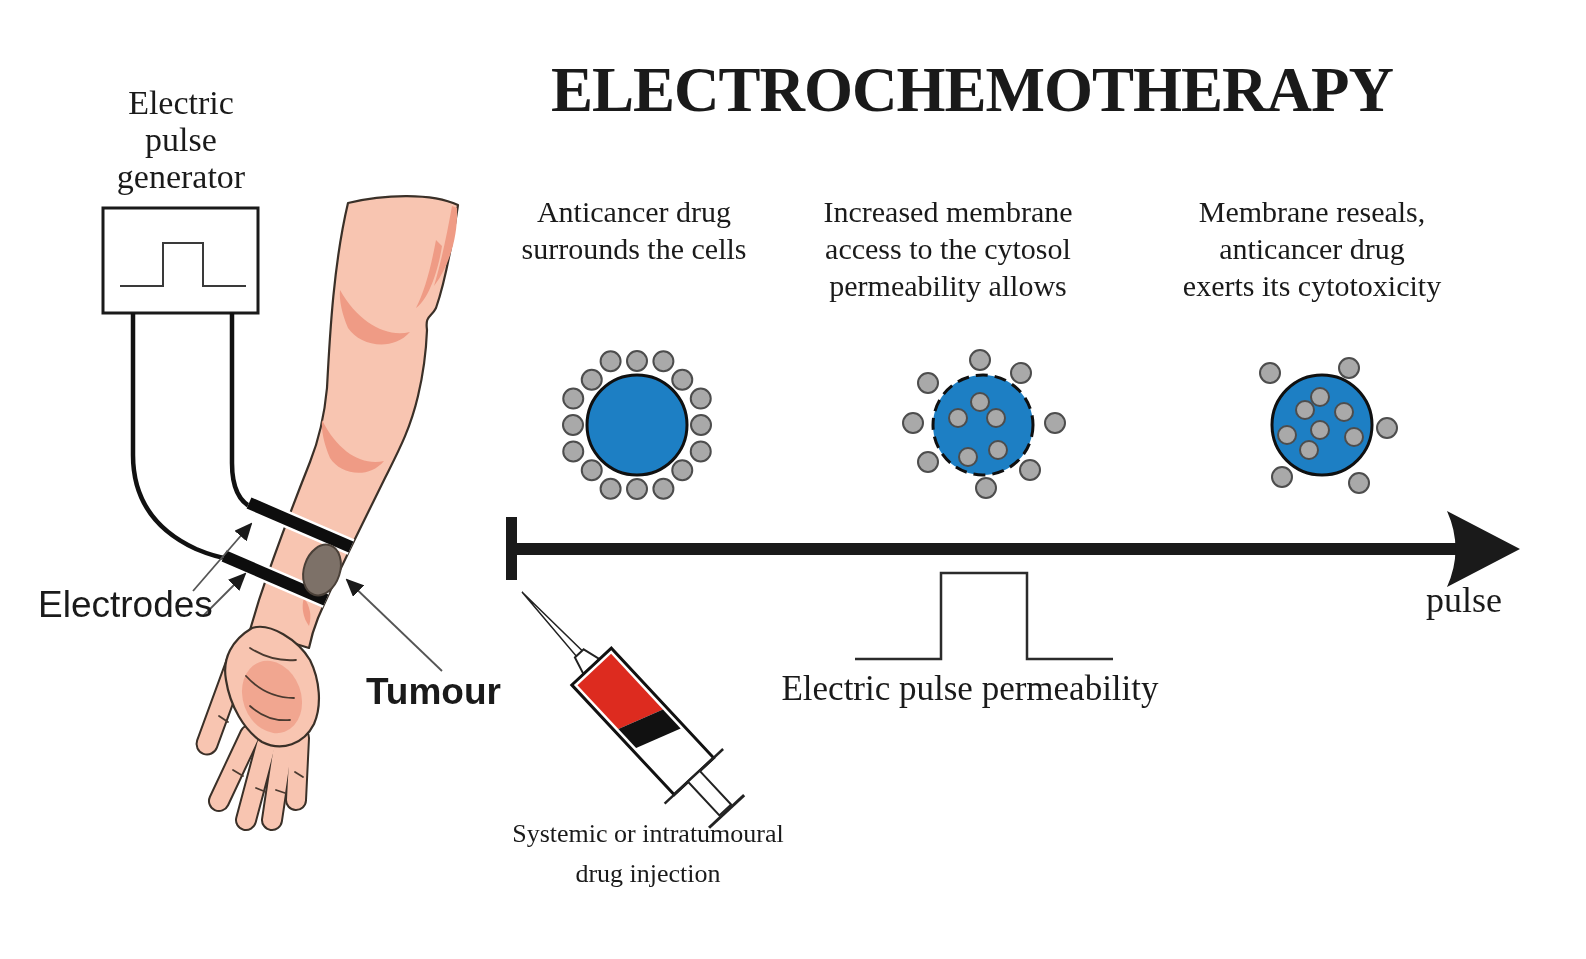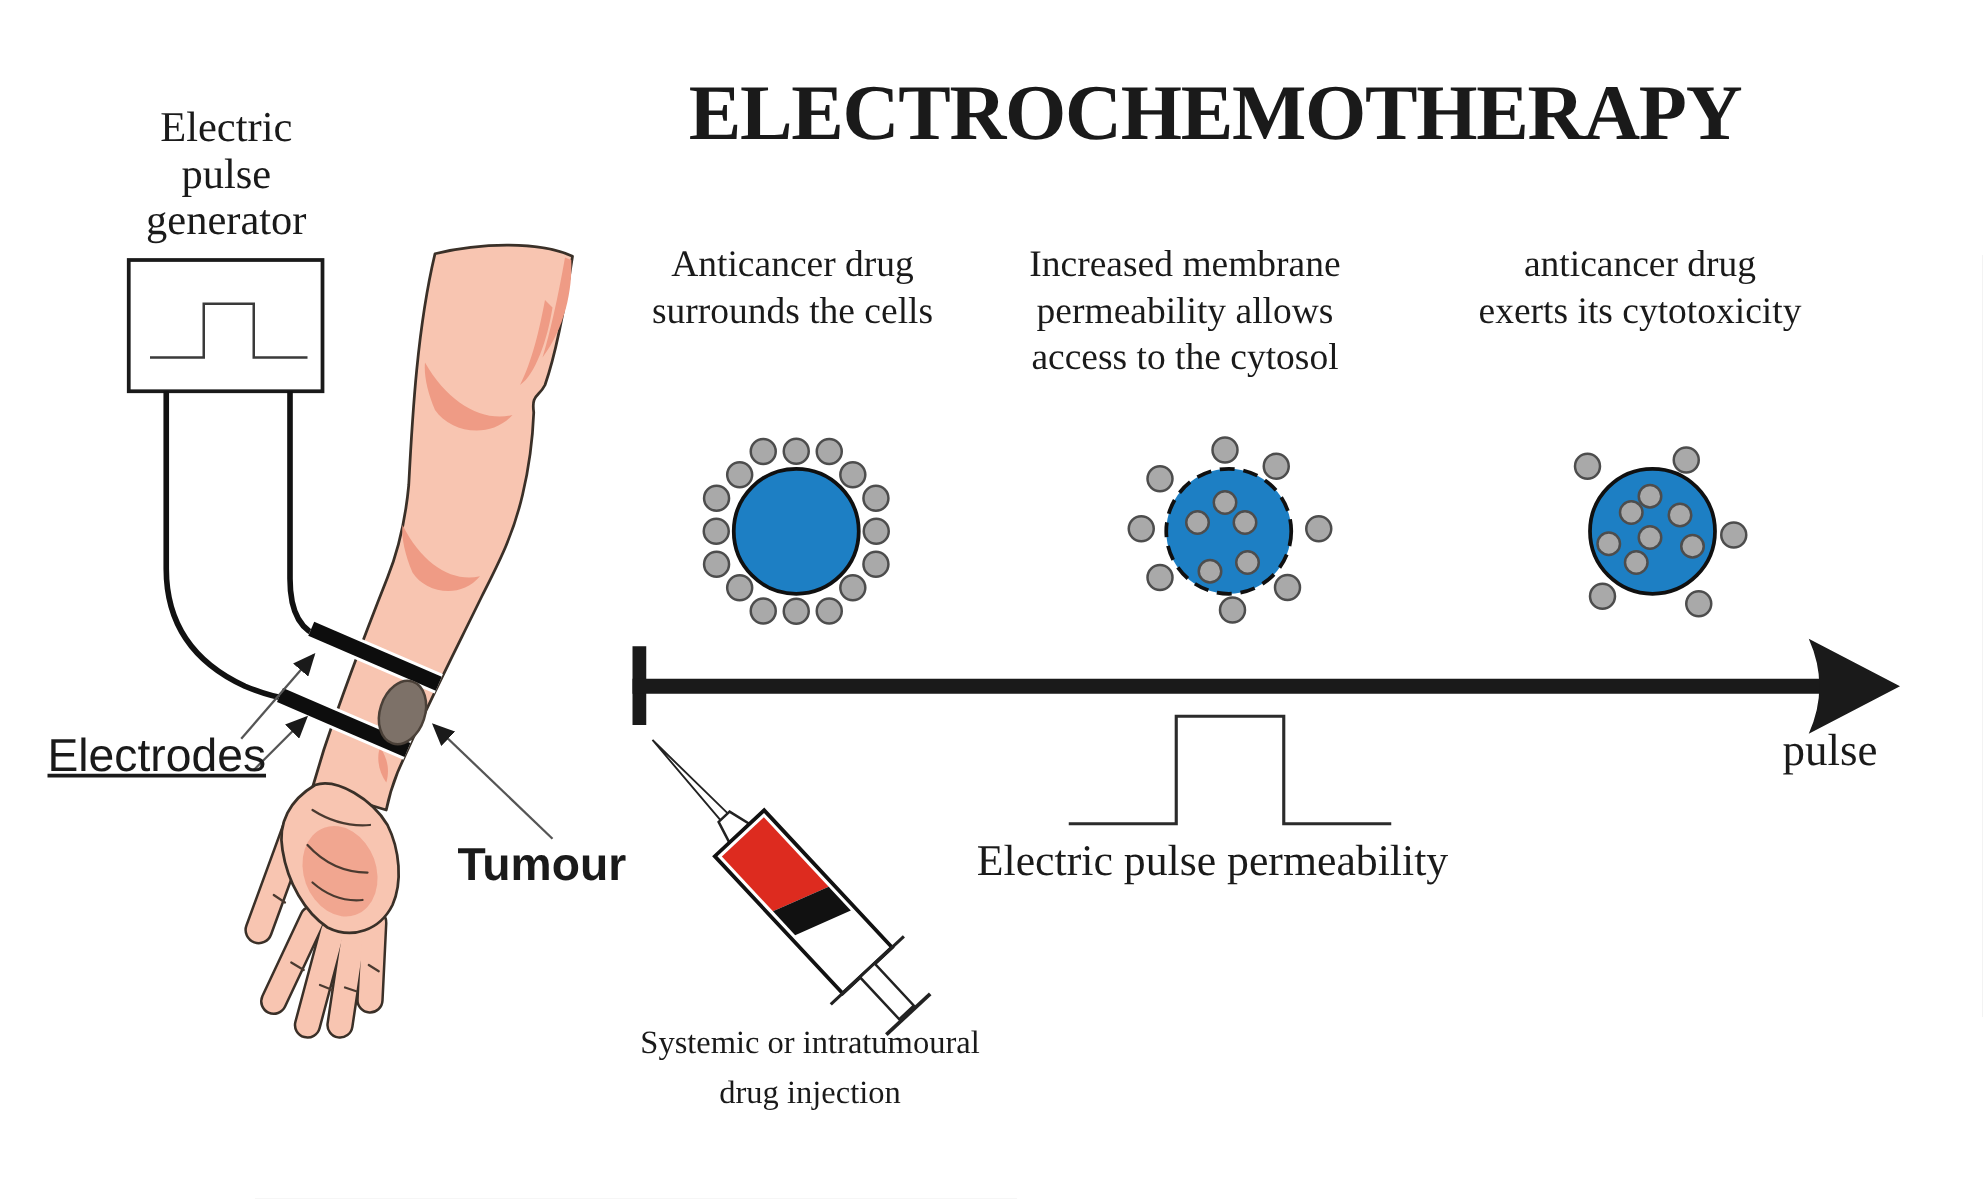--- a/index.html
+++ b/index.html
@@ -10,21 +10,21 @@
     --syringe-red:#dd2b1f;--skin:#f8c5b1;--skin-shade:#ef9b85;
     --tumour:#7d7168;--ink:#1a1a1a;
   }
   svg{position:absolute;left:0;top:0;}
   .lbl{position:absolute;color:var(--ink);white-space:nowrap;}
   .center{transform:translateX(-50%);text-align:center;font-family:Liberation Serif, serif;}
   #title{top:54px;left:972px;font-size:63px;font-weight:bold;letter-spacing:-1px;}
   #gen-label{top:84px;left:181px;font-size:34px;line-height:37px;}
   .stage-cap{top:193px;font-size:30px;line-height:37px;}
   #cap-0{left:634px;} #cap-1{left:948px;} #cap-2{left:1312px;}
-  #electrodes-label{top:584px;left:38px;font-size:37px;text-decoration:underline;}
+  #electrodes-label{top:584px;left:38px;font-size:37px;}
   #tumour-label{top:671px;left:366px;font-size:37px;font-weight:bold;}
   #time-label{top:579px;left:1464px;font-size:36px;}
   #pulse-label{top:669px;left:970px;font-size:35px;}
   #inject-label{top:814px;left:648px;font-size:26px;line-height:40px;}
 </style>
 </head>
 <body>
 
 <div id="canvas" style="--cell-blue: #1d7fc4; --dot-gray: #a9a9a9; --dot-edge: #4d4d4d; --syringe-red: #dd2b1f; --skin: #f8c5b1; --skin-shade: #ef9b85; --tumour: #7d7168; --ink: #1a1a1a;">
 
@@ -192,24 +192,25 @@
     <div>pulse</div>
     <div>generator</div>
   </div>
 
   <div id="cap-0" class="lbl center stage-cap">
     <div>Anticancer drug</div>
     <div>surrounds the cells</div>
   </div>
   <div id="cap-1" class="lbl center stage-cap">
     <div>Increased membrane</div>
+    <div>access to the cytosol</div>
     <div>permeability allows</div>
-    <div>access to the cytosol</div>
   </div>
   <div id="cap-2" class="lbl center stage-cap">
+    <div>Membrane reseals,</div>
     <div>anticancer drug</div>
     <div>exerts its cytotoxicity</div>
   </div>
 
   <div id="electrodes-label" class="lbl">Electrodes</div>
   <div id="tumour-label" class="lbl">Tumour</div>
   <div id="time-label" class="lbl center">pulse</div>
   <div id="pulse-label" class="lbl center">Electric pulse permeability</div>
 
   <div id="inject-label" class="lbl center">

